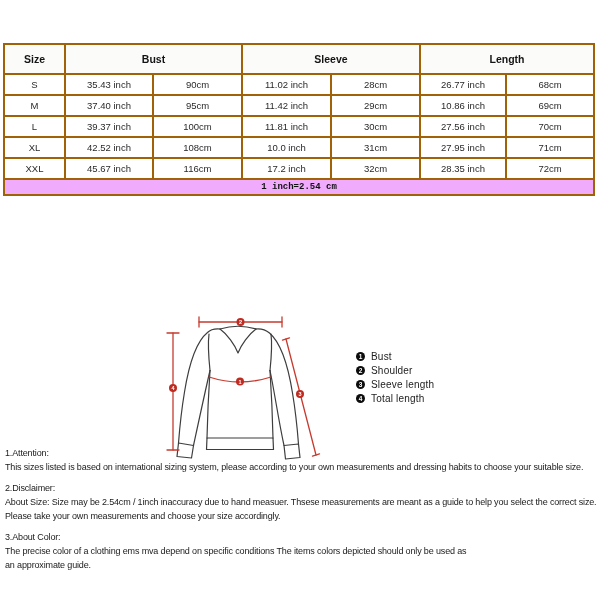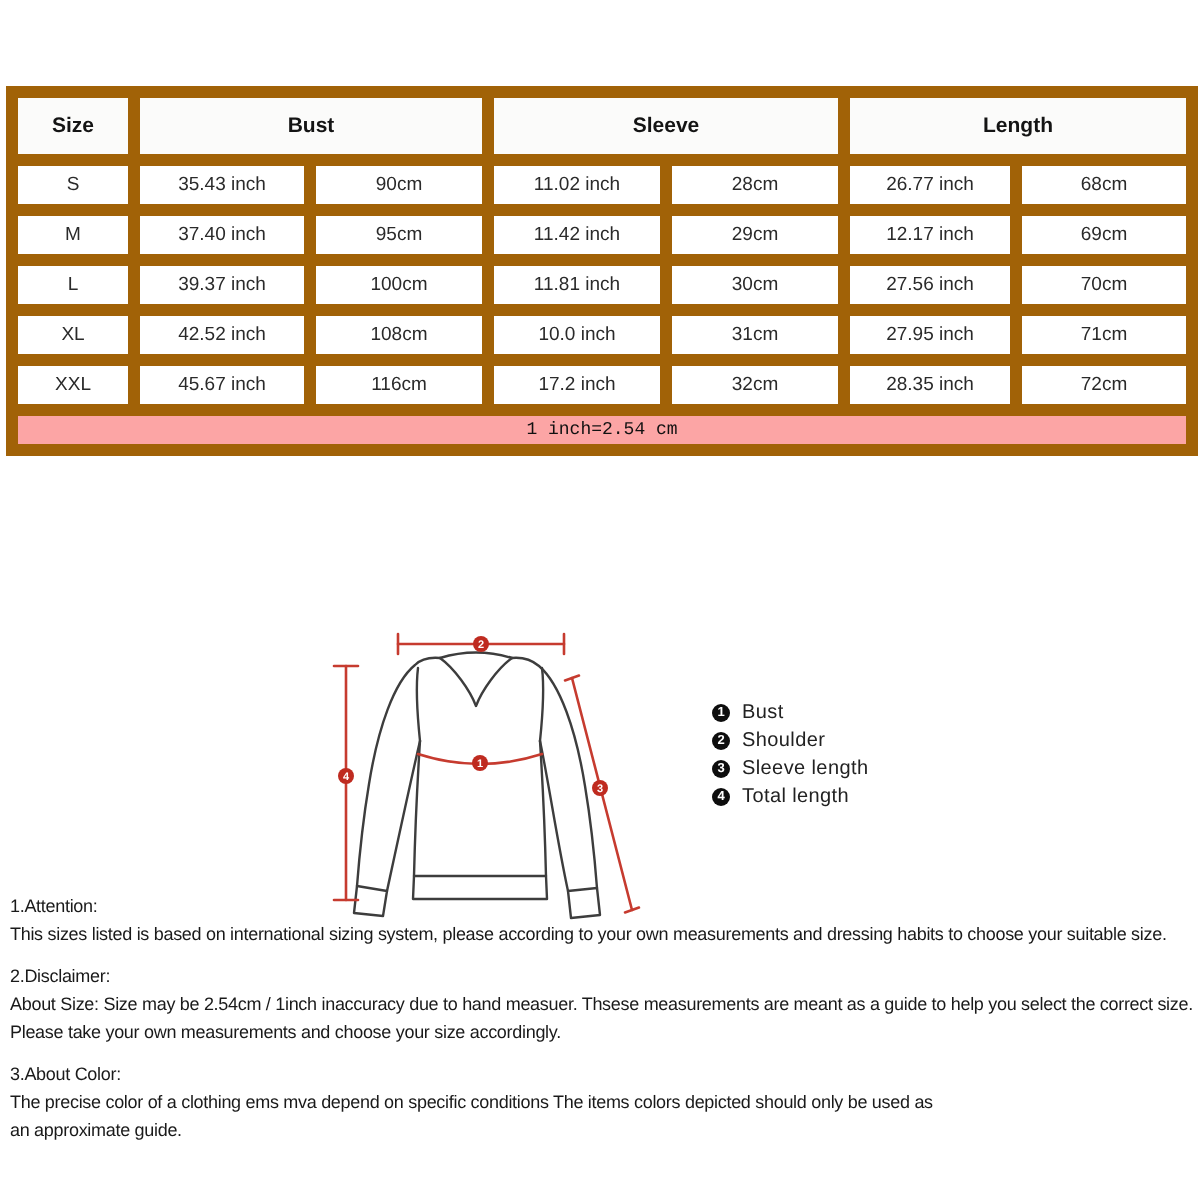--- a/index.html
+++ b/index.html
@@ -1,27 +1,27 @@
 <!DOCTYPE html>
 <html><head>
 <meta charset="utf-8">
 <style>
   html,body{margin:0;padding:0;background:#fff;}
   #page{position:relative;width:600px;height:600px;background:#ffffff;overflow:hidden;
         font-family:"Liberation Sans",sans-serif;color:#1c1c1c;}
 
   
   #size-table{position:absolute;left:3px;top:43px;width:590px;border-collapse:collapse;table-layout:fixed;}
-  #size-table td,#size-table th{border:6px solid #a16207;text-align:center;vertical-align:middle;
+  #size-table td,#size-table th{border:2px solid #a16207;text-align:center;vertical-align:middle;
         padding:0;overflow:hidden;white-space:nowrap;}
   .hdr-row th{height:28px;font-size:10.5px;font-weight:bold;background:#fbfbfa;color:#141414;}
   .unit-row td{height:20px;background:#d8d8d6;font-size:9.5px;color:#2a2a2a;}
   .data-row td{height:19px;font-size:9.5px;color:#2a2a2a;background:#fff;}
-  .note-row td{font-family:"Liberation Mono","DejaVu Sans Mono",monospace;font-weight:normal;
-        font-size:9px;color:#111;background:#fca5a5;}
+  .note-row td{font-family:"Liberation Mono","DejaVu Sans Mono",monospace;font-weight:bold;
+        font-size:9px;color:#111;background:#f0abfc;}
   .note-row.n1 td{height:14px;}
   .note-row.n2 td{height:24px;}
 
   
   #diagram{position:absolute;left:140px;top:282px;width:200px;height:186px;}
   #legend{position:absolute;left:356px;top:351px;}
   .legend-item{display:flex;align-items:center;margin-bottom:4px;height:10px;}
   .legend-bullet{width:9px;height:9px;border-radius:50%;background:#0d0d0d;color:#fff;
         font-size:6.5px;line-height:9.5px;text-align:center;font-weight:bold;flex:0 0 9px;}
   .legend-label{margin-left:6px;font-size:10px;color:#222;letter-spacing:0.2px;}
@@ -63,21 +63,21 @@
       <td>28cm</td>
       <td>26.77 inch</td>
       <td>68cm</td>
     </tr>
     <tr class="data-row">
       <td>M</td>
       <td>37.40 inch</td>
       <td>95cm</td>
       <td>11.42 inch</td>
       <td>29cm</td>
-      <td>12.17 inch</td>
+      <td>10.86 inch</td>
       <td>69cm</td>
     </tr>
     <tr class="data-row">
       <td>L</td>
       <td>39.37 inch</td>
       <td>100cm</td>
       <td>11.81 inch</td>
       <td>30cm</td>
       <td>27.56 inch</td>
       <td>70cm</td>

